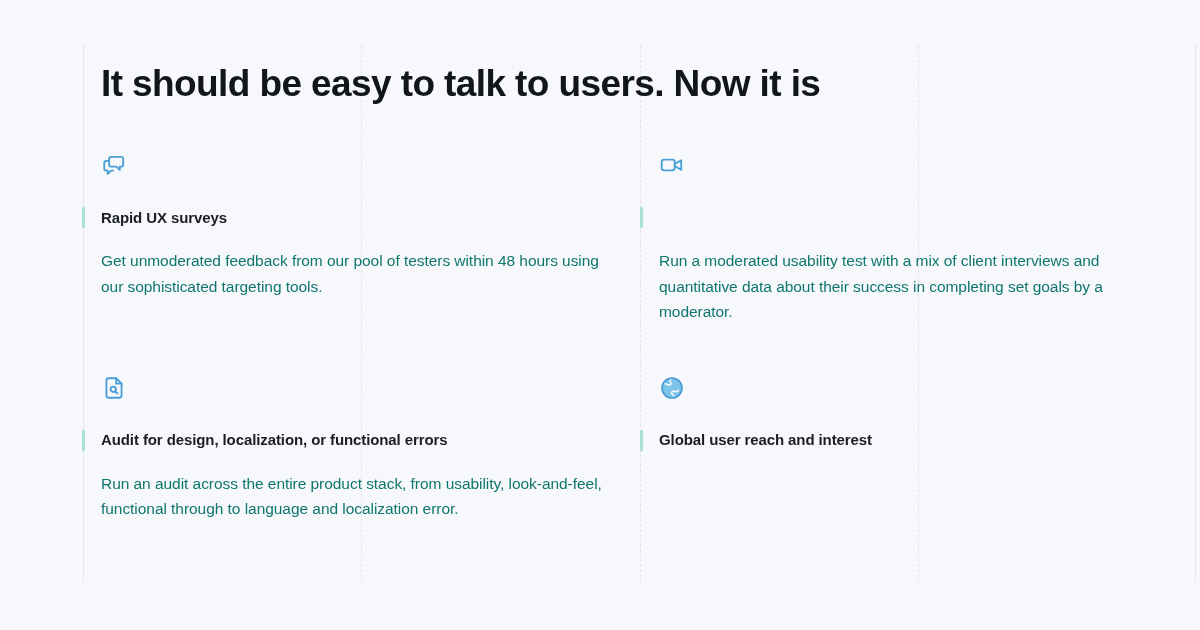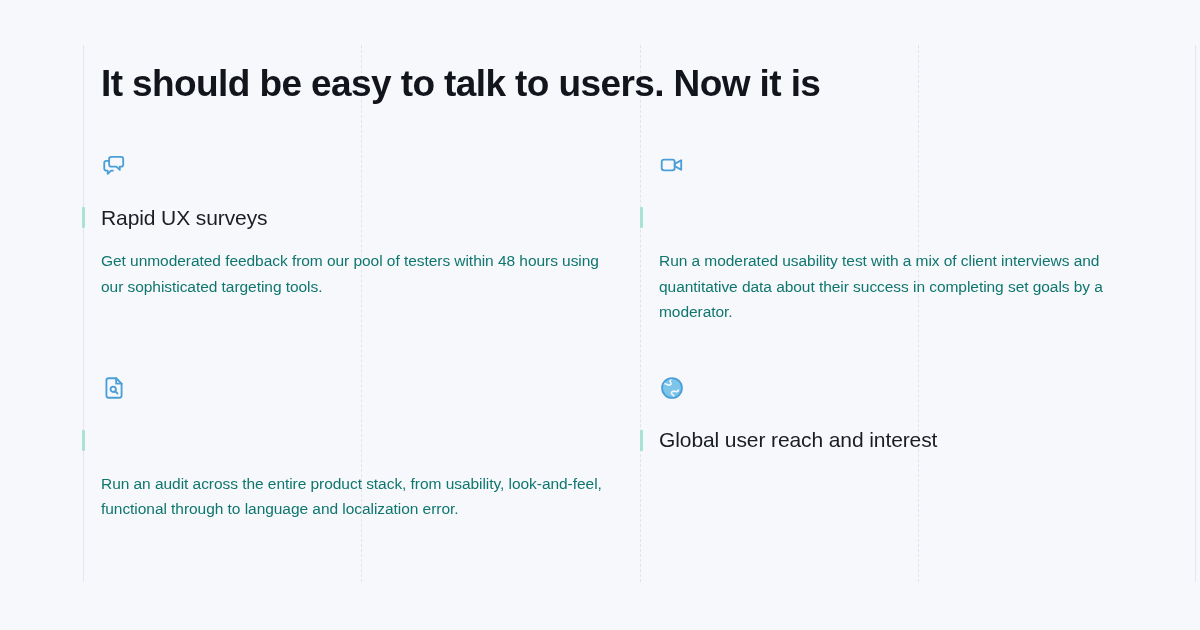--- a/index.html
+++ b/index.html
@@ -104,23 +104,23 @@
     position: absolute;
     left: -19px;
     top: 1px;
     width: 3px;
     height: 21px;
     background: #a8e2d4;
     border-radius: 1px;
   }
   .feature-title {
     margin: 0;
-    font-size: 21px;
+    font-size: 15px;
     line-height: 21px;
-    font-weight: normal;
+    font-weight: bold;
     color: #1b1d24;
     letter-spacing: -0.1px;
   }
 
   .feature-desc {
     margin: 20px 0 0 0;
     font-size: 15.5px;
     line-height: 25.5px;
     color: #0f766e;
     letter-spacing: -0.05px;
@@ -176,20 +176,21 @@
         <span class="feature-icon">
           <svg viewBox="0 0 24 24" fill="none" stroke="#4a9fd8" stroke-width="1.7" stroke-linecap="round" stroke-linejoin="round">
             <path d="M14 3H7a2 2 0 0 0-2 2v14a2 2 0 0 0 2 2h10a2 2 0 0 0 2-2V8z"></path>
             <path d="M14 3v5h5"></path>
             <circle cx="11.3" cy="13.2" r="2.5"></circle>
             <path d="M13.2 15.1l2 2"></path>
           </svg>
         </span>
         <div class="feature-title-row">
           <span class="accent-bar"></span>
+          <h2 class="feature-title">Audit for design, localization, or functional errors</h2>
         </div>
         <p class="feature-desc">Run an audit across the entire product stack, from usability, look-and-feel, functional through to language and localization error.</p>
       </div>
 
       <div class="feature feature-right">
         <span class="feature-icon">
           <svg viewBox="0 0 24 24">
             <circle cx="12" cy="12" r="9.2" fill="#7cc4e8"></circle>
             <path d="M12 2.8c-1.8 1.4-2.2 3-1.2 4.2.9 1.1.4 2-1 2.3-1.4.3-2.6-.4-3.6-1.1-.9-.7-2-.4-2.4.6" fill="none" stroke="#eef6fb" stroke-width="1.5" stroke-linecap="round"></path>
             <path d="M13.6 21.1c.3-1.6-.2-2.6-1.3-3.2-1.1-.6-1.2-1.6-.3-2.4.9-.8 2.3-.7 3.5-.3 1.2.4 2.2-.2 2.3-1.3" fill="none" stroke="#eef6fb" stroke-width="1.5" stroke-linecap="round"></path>

